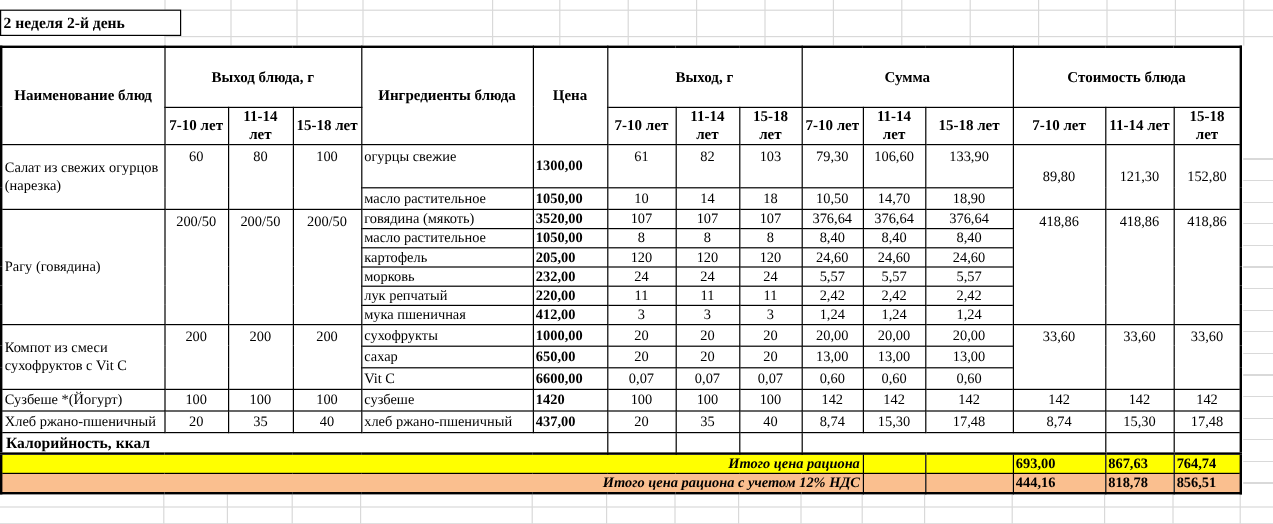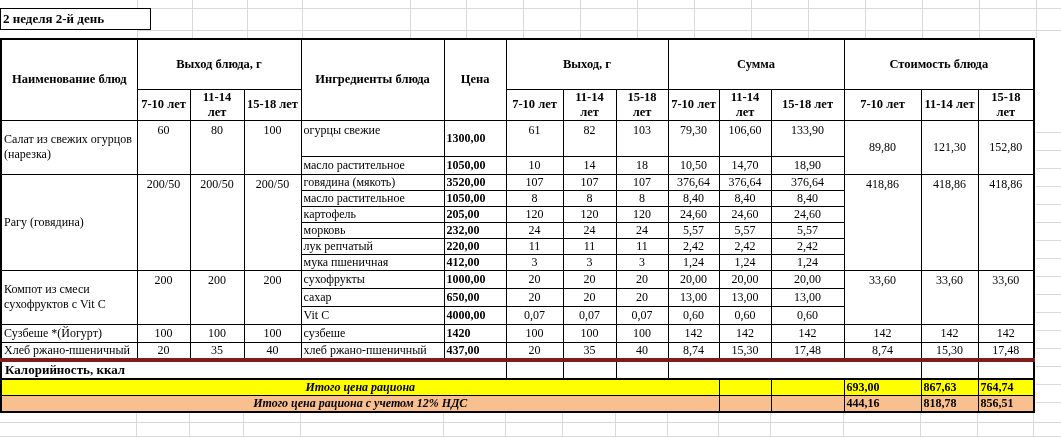--- a/index.html
+++ b/index.html
@@ -16,24 +16,24 @@
   table.menu th{font-weight:bold;text-align:center;font-size:12.5px;}
   th.age{font-size:12px;padding:0;}
   tr.hgrp{height:50px;} tr.hsub{height:27px;}
   tr.h36{height:36px;margin-top:26px;} tr.h18{height:18px;} tr.h16{height:16px;}
   td.name{ text-align:left;vertical-align:top;padding:2px 2px 0 3px;line-height:1.25;}
   td.ingr{ text-align:left;padding-left:3px;}
   td.num{ text-align:center;}
   td.price{padding-right:16px;font-weight:bold;}
   .vtop{vertical-align:top !important;padding-top:2px !important;}
   .vmid{vertical-align:middle !important;}
-  tr.cal td{border-top:4px solid #7f1d1d;font-weight:bold;font-size:13px;text-align:left;padding-left:3px;}
+  tr.cal td{border-top:1px solid #7f1d1d;font-weight:bold;font-size:13px;text-align:left;padding-left:3px;}
   tr.tot td{background:#FFFF00;border-top:2px solid #000;}
   tr.vat td{background:#FABF8F;}
-  td.totlab{font-style:italic;font-weight:bold;text-align:center;padding-left:3px;font-size:13px;margin-left:28px;}
+  td.totlab{font-style:italic;font-weight:bold;text-align:right;padding-left:3px;font-size:13px;margin-left:28px;}
   td.totval{font-weight:bold;text-align:left;padding-right:4px;font-size:12.5px;}
 </style>
 </head>
 <body>
 
 <div class="sheet">
 
   <div>
 
     <i class="gl" style="left:137px;top:0;width:1px;height:38px"></i>
@@ -246,21 +246,21 @@
         <td class="price">650,00</td>
         <td class="num">20</td>
         <td class="num">20</td>
         <td class="num">20</td>
         <td class="num">13,00</td>
         <td class="num">13,00</td>
         <td class="num">13,00</td>
       </tr>
       <tr class="h18">
         <td class="ingr">Vit C</td>
-        <td class="price">4000,00</td>
+        <td class="price">6600,00</td>
         <td class="num">0,07</td>
         <td class="num">0,07</td>
         <td class="num">0,07</td>
         <td class="num">0,60</td>
         <td class="num">0,60</td>
         <td class="num">0,60</td>
       </tr>
 
       <tr class="h18">
         <td class="name">Сузбеше *(Йогурт)</td>

